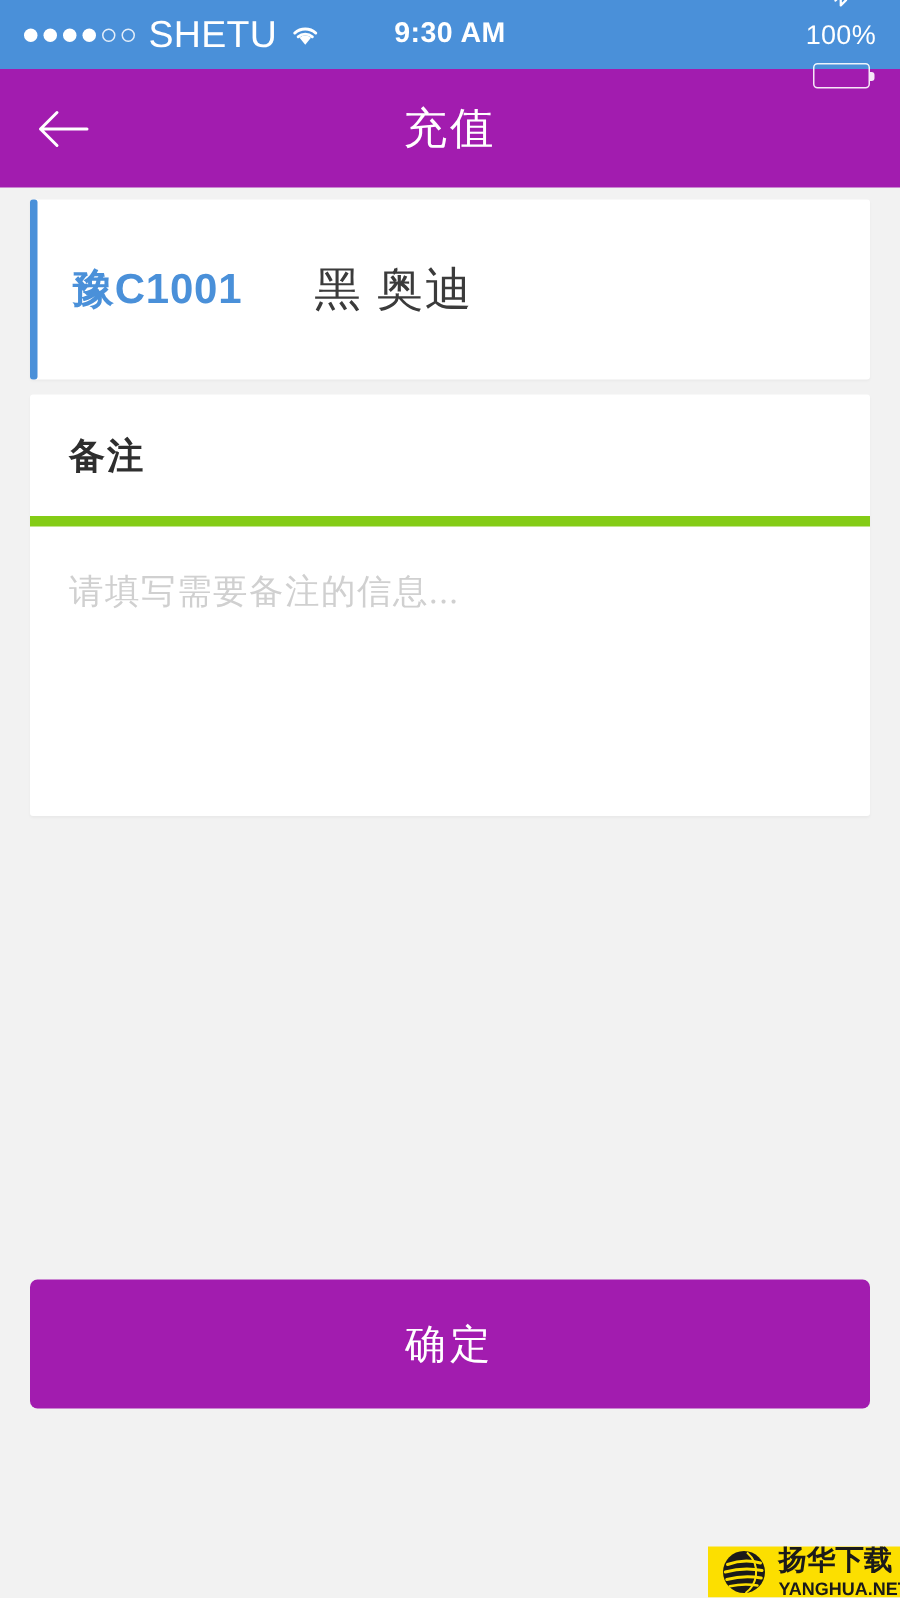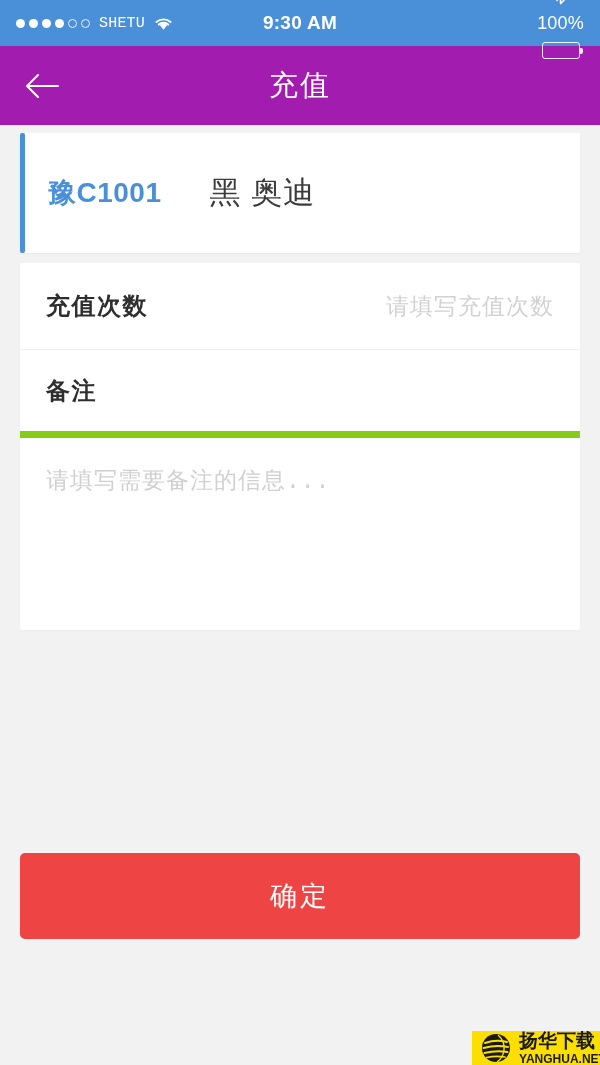--- a/index.html
+++ b/index.html
@@ -42,24 +42,23 @@
     height: 9px;
     border-radius: 50%;
     background: #ffffff;
   }
   .signal-dots i.empty {
     background: transparent;
     border: 1.5px solid rgba(255,255,255,0.85);
     width: 9px; height: 9px;
   }
   .carrier {
-    font-size: 15px;
+    font-size: 25px;
     letter-spacing: 0.2px;
     color: #ffffff;
-    font-family: Liberation Mono, monospace;
   }
   .wifi-icon { display: block; width: 19px; height: 15px; }
   .sb-center {
     position: absolute;
     left: 0; right: 0;
     text-align: center;
     font-size: 19px;
     font-weight: bold;
     letter-spacing: 0.3px;
     pointer-events: none;
@@ -231,39 +230,39 @@
     border-bottom: 7px solid #84cc16;
   }
   .remark-area {
     width: 100%;
     height: 188px;
     border: none;
     outline: none;
     resize: none;
     padding: 28px 26px;
     font-size: 23px;
-    font-family: Liberation Mono, monospace;
+    font-family: Liberation Serif, serif;
     letter-spacing: 1px;
     color: #333333;
     background: transparent;
     line-height: 1.4;
   }
   .remark-area::placeholder { color: #d0d0d0; }
 
   
   .confirm-wrap {
     position: absolute;
     left: 20px;
     right: 20px;
     top: 853px;
   }
   .confirm-btn {
     width: 100%;
     height: 86px;
-    background: #ef4444;
+    background: #a21caf;
     color: #ffffff;
     border: none;
     border-radius: 5px;
     font-family: inherit;
     font-size: 27px;
     letter-spacing: 3px;
     cursor: pointer;
   }
 
   
@@ -347,24 +346,20 @@
 
   <div class="vehicle-card">
     <span class="accent-bar"></span>
     <span class="plate">豫C1001</span>
     <span class="vehicle-desc">黑 奥迪</span>
   </div>
 
   <div class="form-card">
 
 
-    <div class="form-row">
-      <span class="form-label">充值次数</span>
-      <input class="form-input" type="text" placeholder="请填写充值次数" style="">
-    </div>
 
     <div class="remark-row">
       <span class="form-label">备注</span>
     </div>
 
     <textarea class="remark-area" placeholder="请填写需要备注的信息..." style=""></textarea>
   </div>
 </div>
 
 <div class="confirm-wrap">

